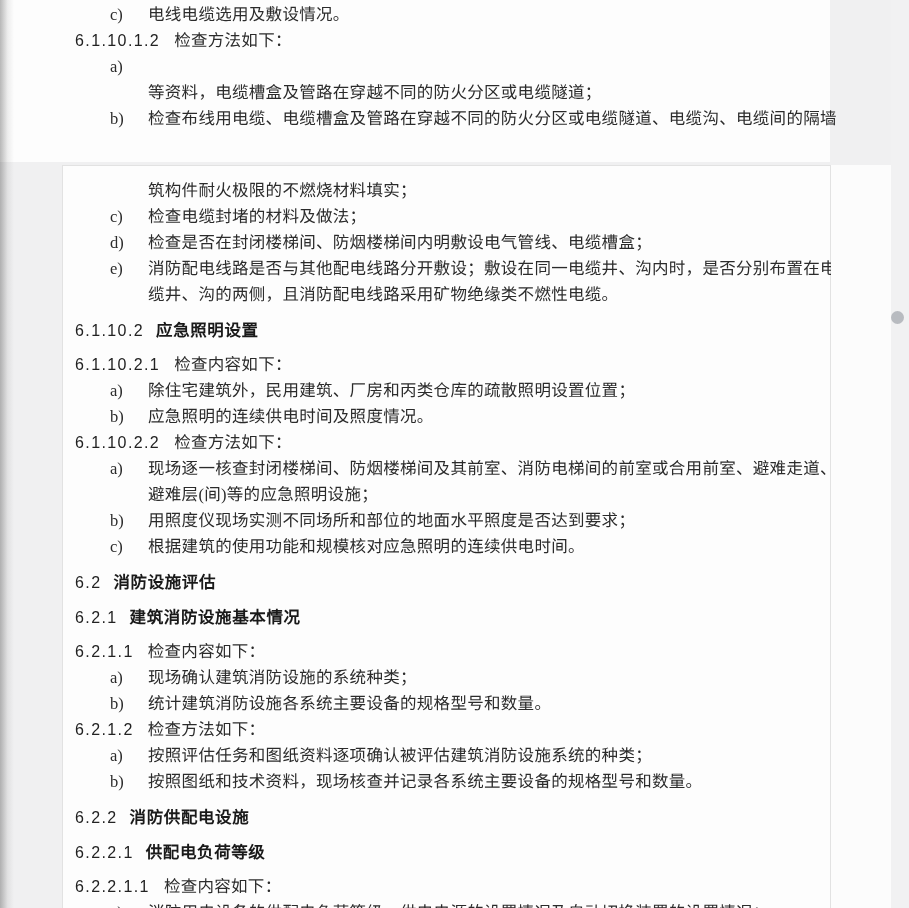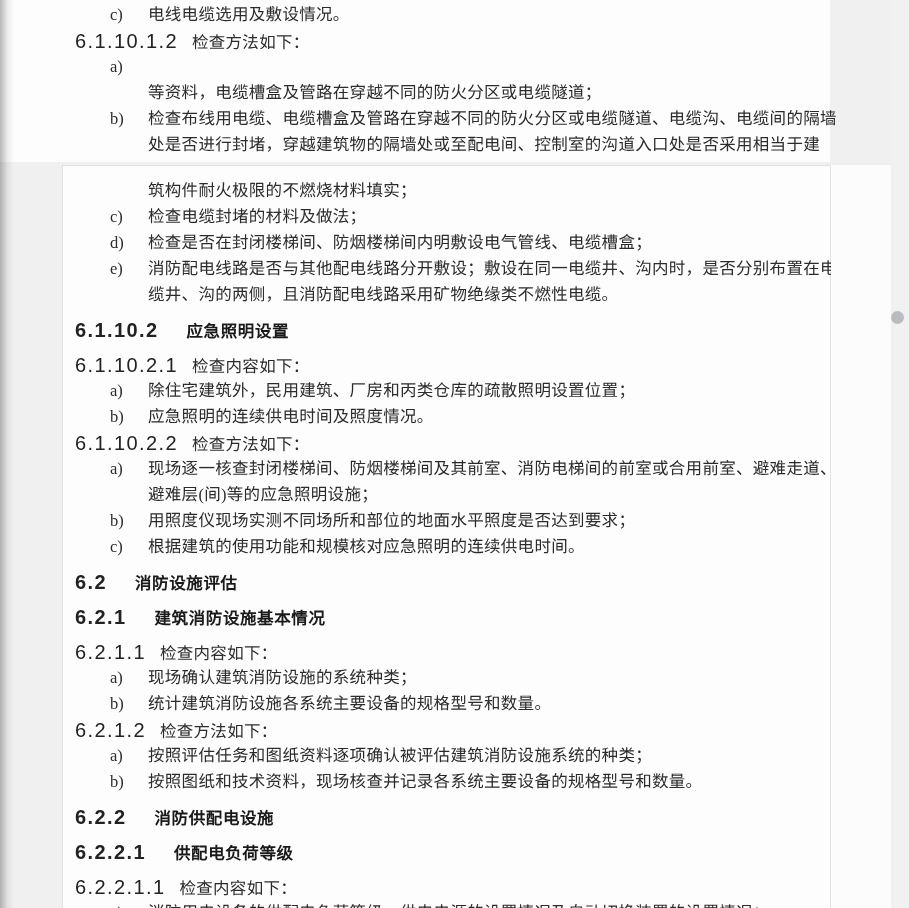--- a/index.html
+++ b/index.html
@@ -57,44 +57,43 @@
     color:#2b2b2b;
   }
   .line.sect,.line.heading{padding-left:var(--col0);}
   .line.item,.line.cont{padding-left:var(--col2);}
   .item-label{
     position:absolute;left:var(--col1);top:0;
     letter-spacing:0;
   }
   .num{
     font-family:"Liberation Sans","DejaVu Sans",sans-serif;
-    font-size:20px;
+    font-size:16px;
     letter-spacing:1.4px;
     margin-right:14px;
     color:#222;
   }
   .line.heading{
     font-family:"Liberation Sans","DejaVu Sans",sans-serif;
     font-weight:bold;
     color:#1a1a1a;
     margin:9px 0;
     letter-spacing:0.6px;
   }
-  .line.heading .num{font-weight:bold;margin-right:28px;}
+  .line.heading .num{font-weight:normal;margin-right:12px;}
 </style>
 </head>
 <body>
 
 <div id="page1" class="page">
     <div class="line item"><span class="item-label">c)</span><span class="txt">电线电缆选用及敷设情况。</span></div>
     <div class="line sect"><span class="num">6.1.10.1.2</span><span class="txt">检查方法如下：</span></div>
     <div class="line item"><span class="item-label">a)</span></div>
     <div class="line cont"><span class="txt">等资料，电缆槽盒及管路在穿越不同的防火分区或电缆隧道；</span></div>
     <div class="line item"><span class="item-label">b)</span><span class="txt">检查布线用电缆、电缆槽盒及管路在穿越不同的防火分区或电缆隧道、电缆沟、电缆间的隔墙</span></div>
-    <div class="line cont"><span class="txt">处是否进行封堵，穿越建筑物的隔墙处或至配电间、控制室的沟道入口处是否采用相当于建</span></div>
   </div>
 <div id="page2" class="page">
     <div class="line cont"><span class="txt">筑构件耐火极限的不燃烧材料填实；</span></div>
     <div class="line item"><span class="item-label">c)</span><span class="txt">检查电缆封堵的材料及做法；</span></div>
     <div class="line item"><span class="item-label">d)</span><span class="txt">检查是否在封闭楼梯间、防烟楼梯间内明敷设电气管线、电缆槽盒；</span></div>
     <div class="line item"><span class="item-label">e)</span><span class="txt">消防配电线路是否与其他配电线路分开敷设；敷设在同一电缆井、沟内时，是否分别布置在电</span></div>
     <div class="line cont"><span class="txt">缆井、沟的两侧，且消防配电线路采用矿物绝缘类不燃性电缆。</span></div>
     <div class="line heading"><span class="num">6.1.10.2</span><span class="txt">应急照明设置</span></div>
     <div class="line sect"><span class="num">6.1.10.2.1</span><span class="txt">检查内容如下：</span></div>
     <div class="line item"><span class="item-label">a)</span><span class="txt">除住宅建筑外，民用建筑、厂房和丙类仓库的疏散照明设置位置；</span></div>

